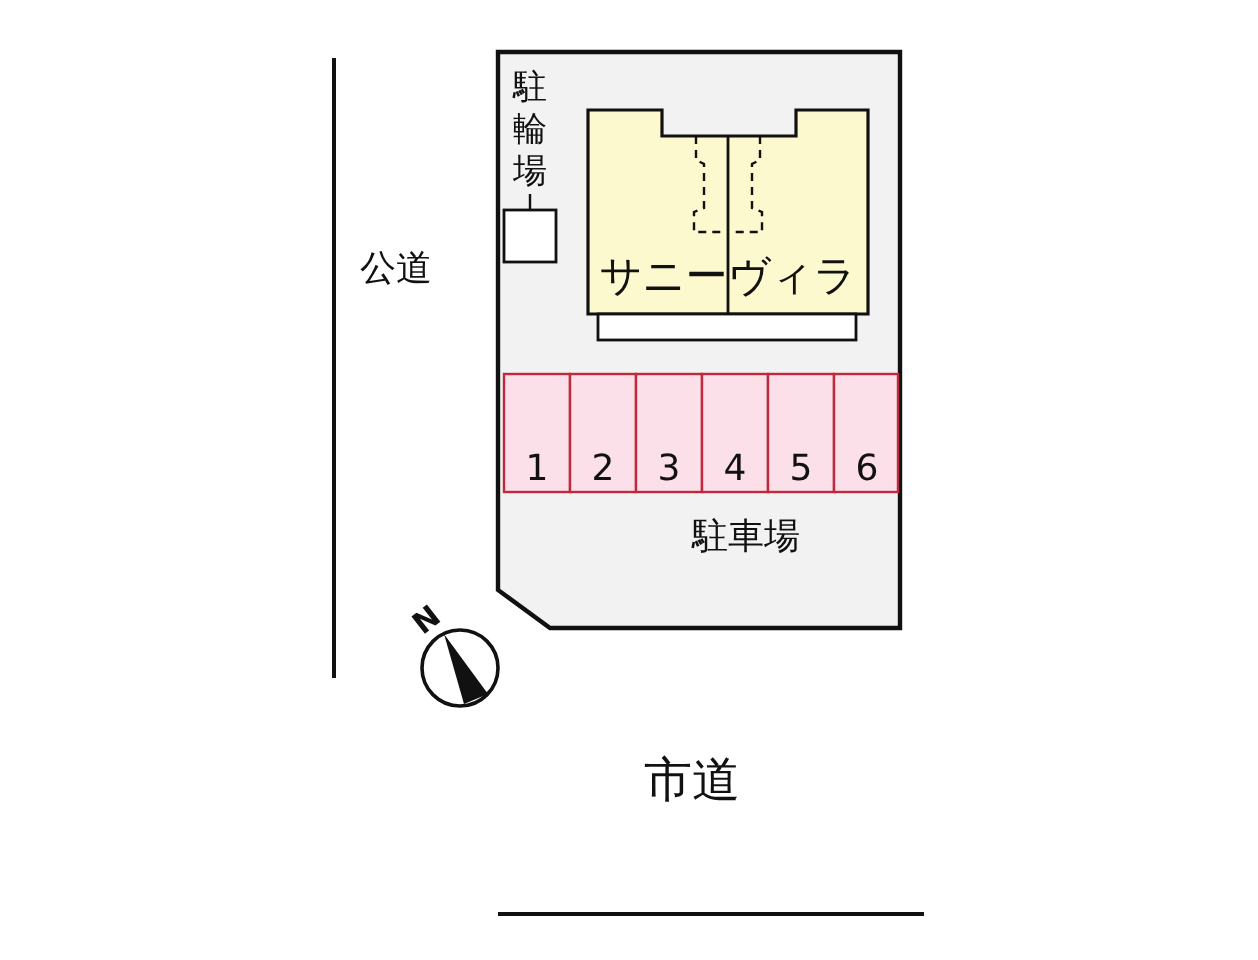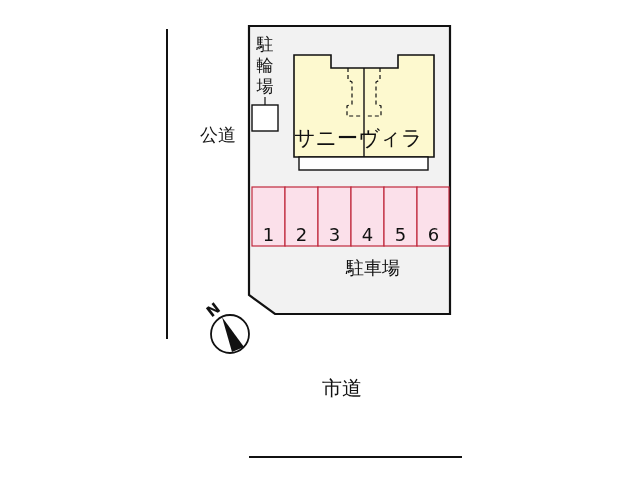--- a/index.html
+++ b/index.html
@@ -2,25 +2,25 @@
 <html><head>
 <meta charset="utf-8">
 <style>
   html, body { margin: 0; padding: 0; background: #ffffff; }
   body { width: 629px; height: 480px; position: relative; overflow: hidden;
          font-family: "DejaVu Sans", "Liberation Sans", sans-serif; color: #111; }
   svg.site { position: absolute; left: 0; top: 0; }
   .label { position: absolute; font-size: 18px; line-height: 1; color: #111; white-space: nowrap; }
   .bike-label { position: absolute; left: 253px; top: 34px; width: 24px; font-size: 17px; line-height: 21px; text-align: center; }
   .bike-label span { display: block; }
-  .building-name { position: absolute; left: 294px; top: 124px; width: 140px; text-align: left; font-size: 21px; letter-spacing: 0px; }
+  .building-name { position: absolute; left: 294px; top: 124px; width: 140px; text-align: center; font-size: 21px; letter-spacing: 0px; }
   .slot-num { position: absolute; top: 226px; width: 33px; text-align: center; font-size: 18px; line-height: 1; }
   .parking-label { position: absolute; left: 300px; top: 256px; width: 100px; text-align: right; font-size: 18px; }
-  .public-road { position: absolute; left: 200px; top: 126px; font-size: 18px; }
-  .city-road { position: absolute; left: 322px; top: 378px; font-size: 20px; }
+  .public-road { position: absolute; left: 180px; top: 126px; font-size: 18px; }
+  .city-road { position: absolute; left: 322px; top: 378px; font-size: 24px; }
   .compass-n { position: absolute; left: 207px; top: 301px; font-size: 15px; font-weight: bold; transform: rotate(-38deg); }
 </style>
 </head>
 <body>
 
 <svg class="site" width="629" height="480" viewBox="0 0 629 480">
 
   <line x1="167" y1="29" x2="167" y2="339" stroke="#111" stroke-width="2"></line>
 
   <line x1="249" y1="457" x2="462" y2="457" stroke="#111" stroke-width="2"></line>

